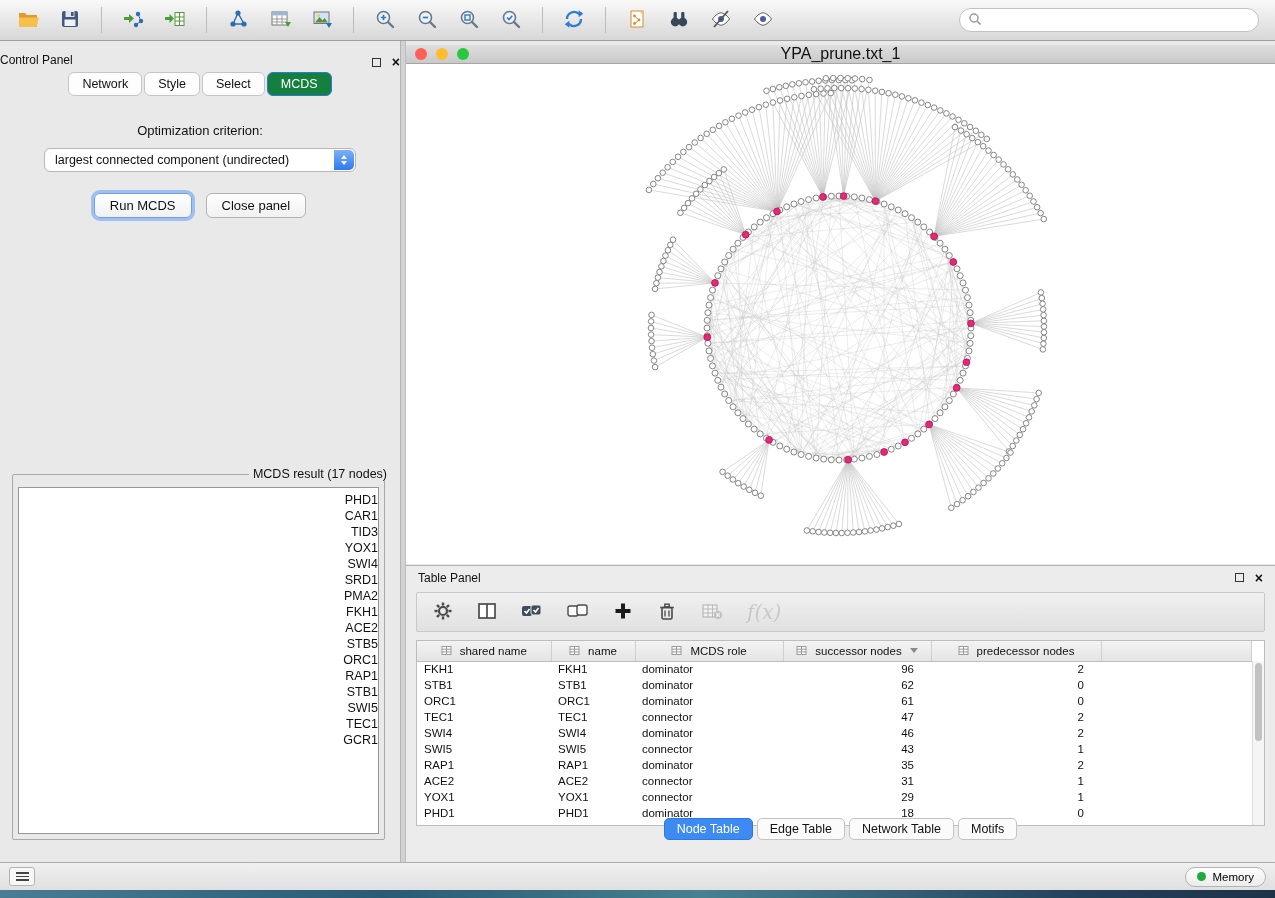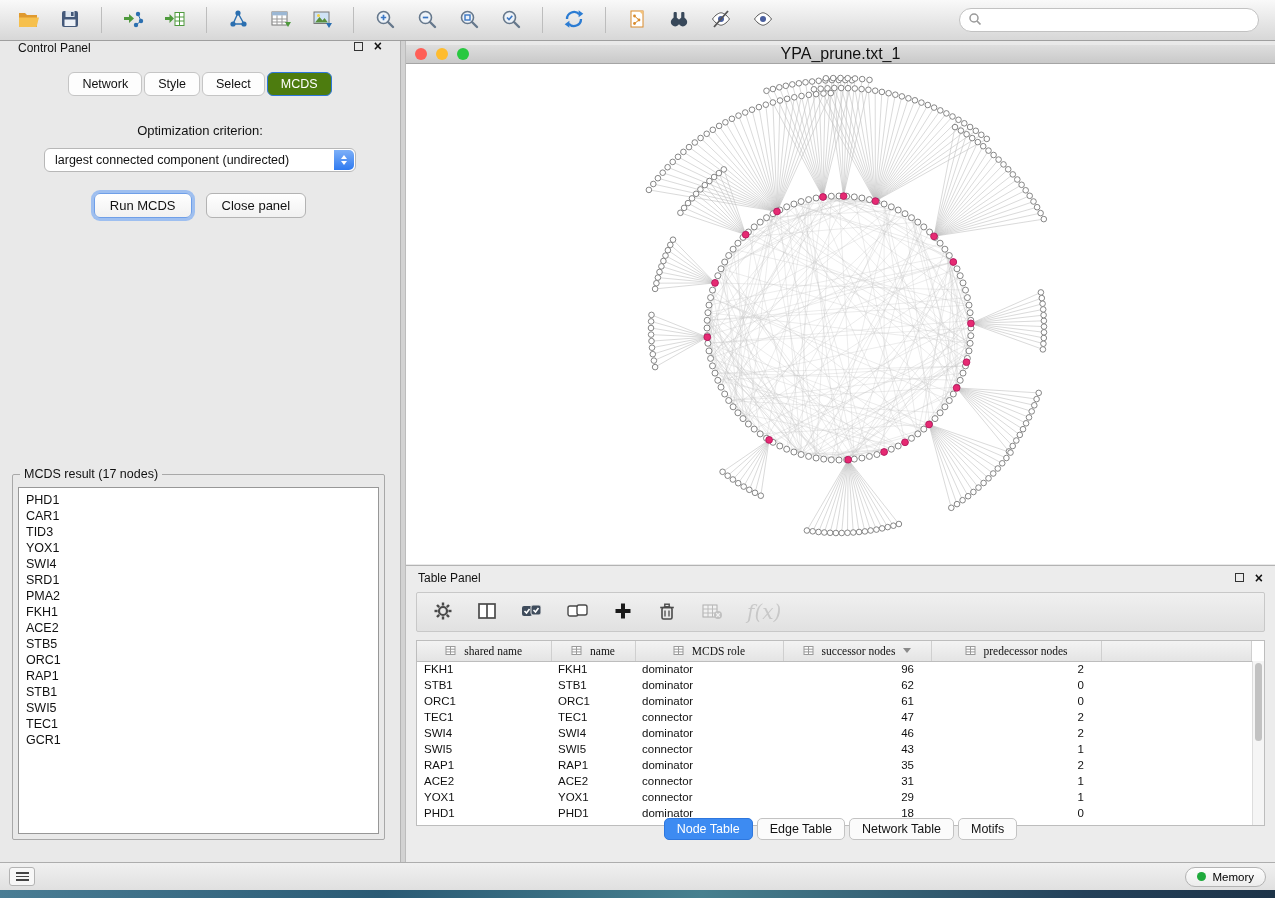--- a/index.html
+++ b/index.html
@@ -16,45 +16,45 @@
   .tsep { width:1px; height:26px; background:#bdbdbd; margin:0 7px; }
   .tsearch { margin-left:auto; margin-right:6px; width:300px; height:24px;
     background:#fff; border:1px solid #c2c2c2; border-radius:12px;
     display:flex; align-items:center; padding:0 8px; gap:5px; }
   .tsearch input { border:none; outline:none; flex:1; font-size:12px;
     font-family:"Liberation Sans",sans-serif; background:transparent; }
 
   
   #control-panel { position:absolute; left:0; top:41px; width:401px; bottom:36px;
     background:#e9e9e9; border-right:1px solid #b3b3b3; }
-  .cp-header { height:26px; display:flex; align-items:flex-start; padding:0 18px; font-size:12px; }
+  .cp-header { height:26px; display:flex; align-items:flex-end; padding:0 0; font-size:12px; }
   .win-icons { margin-left:auto; display:flex; gap:11px; align-items:center; }
   .float-ico { width:9px; height:9px; border:1.5px solid #333; display:inline-block; }
   .close-ico { font-weight:bold; font-size:14px; line-height:10px; color:#111; }
   .cp-tabs { display:flex; justify-content:center; gap:2px; margin-top:5px; }
   .cp-tab { font-size:12.5px; padding:4px 13px; background:#fdfdfd;
     border:1px solid #c5c5c5; border-radius:6px; color:#111; }
-  .cp-tab.active { background:#4d7c0f; border-color:#2e77de; color:#fff; }
+  .cp-tab.active { background:#15803d; border-color:#2e77de; color:#fff; }
   .opt-label { text-align:center; font-size:13px; margin-top:27px; }
   .select { margin:10px auto 0 auto; width:312px; height:24px; background:#fff;
     border:1px solid #b7b7b7; border-radius:6px; position:relative; display:flex;
     align-items:center; padding-left:10px; font-size:12.5px; }
   .sel-cap { position:absolute; right:1px; top:1px; bottom:1px; width:20px;
     border-radius:0 5px 5px 0; background:linear-gradient(#7db0f8,#2f7af0);
     display:flex; flex-direction:column; align-items:center; justify-content:center; gap:2px; }
   .sel-cap i { width:0; height:0; border-left:3.5px solid transparent; border-right:3.5px solid transparent; }
   .sel-cap .up { border-bottom:4px solid #fff; }
   .sel-cap .dn { border-top:4px solid #fff; }
   .btn-row { display:flex; justify-content:center; gap:14px; margin-top:21px; }
   .mac-btn { font-family:"Liberation Sans",sans-serif; font-size:13px; padding:4px 15px;
     background:linear-gradient(#ffffff,#f1f1f1); border:1px solid #b3b3b3;
     border-radius:6px; color:#111; }
   .mac-btn.focus { box-shadow:0 0 0 3px rgba(96,156,245,.55); border-color:#6f9fe8; }
   .mcds-result { position:absolute; left:12px; right:15px; top:426px; bottom:22px;
-    border:1px solid #a8a8a8; border-radius:2px; padding:0; }
+    border:1px solid #a8a8a8; border-radius:2px; padding:0;text-align:right; }
   .mcds-result legend { font-size:12.5px; margin-left:7px; padding:0 4px; }
   .mcds-list { position:absolute; left:5px; right:5px; top:6px; bottom:5px;
     background:#fff; border:1px solid #979797; overflow:hidden;
     font-size:12.5px; line-height:16px; padding:4px 0 0 7px; }
 
   #v-divider { position:absolute; left:401px; width:5px; top:41px; bottom:36px;
     background:#d2d2d2; border-right:1px solid #bcbcbc; }
 
   
   #right-col { position:absolute; left:406px; right:0; top:41px; bottom:36px; background:#e9e9e9; }
@@ -76,21 +76,21 @@
     display:flex; align-items:center; gap:24px; padding:0 16px; }
   .tico { display:flex; align-items:center; justify-content:center; background:transparent; border:none; }
   .tico.dis { opacity:.4; }
   .fx { font-family:"DejaVu Serif", serif; font-style:italic; font-size:20px; color:#999; }
   .tp-tablewrap { position:absolute; left:10px; right:10px; top:74px; height:186px;
     background:#fff; border:1px solid #bdbdbd; overflow:hidden; }
   table { border-collapse:collapse; table-layout:fixed; width:calc(100% - 12px); font-size:11.5px; }
   thead th { height:20px; background:linear-gradient(#f3f3f3,#e4e4e4);
     border-right:1px solid #cfcfcf; border-bottom:1px solid #bdbdbd;
     font-weight:normal; font-size:11.5px; text-align:center; white-space:nowrap; }
-  thead th .hwrap { display:flex; align-items:center; justify-content:center; gap:8px;font-family:Liberation Serif, serif; }
+  thead th .hwrap { display:flex; align-items:center; justify-content:center; gap:8px; }
   .chev { width:0; height:0; border-left:4px solid transparent; border-right:4px solid transparent;
     border-top:5px solid #8a8a8a; display:inline-block; }
   tbody td { height:16px; padding:0 7px; white-space:nowrap; overflow:hidden; }
   td.c3, td.c4 { text-align:right; padding-right:17px; }
   .vscroll { position:absolute; top:20px; right:0; bottom:0; width:12px;
     background:#f5f5f5; border-left:1px solid #ddd; }
   .vthumb { position:absolute; left:2px; right:2px; top:2px; height:78px;
     background:#c2c2c2; border-radius:5px; }
   .tp-tabs { position:absolute; left:0; right:0; top:252px; display:flex; justify-content:center; gap:4px; }
   .tp-tab { font-size:12.5px; padding:3px 12px; background:#fbfbfb;

